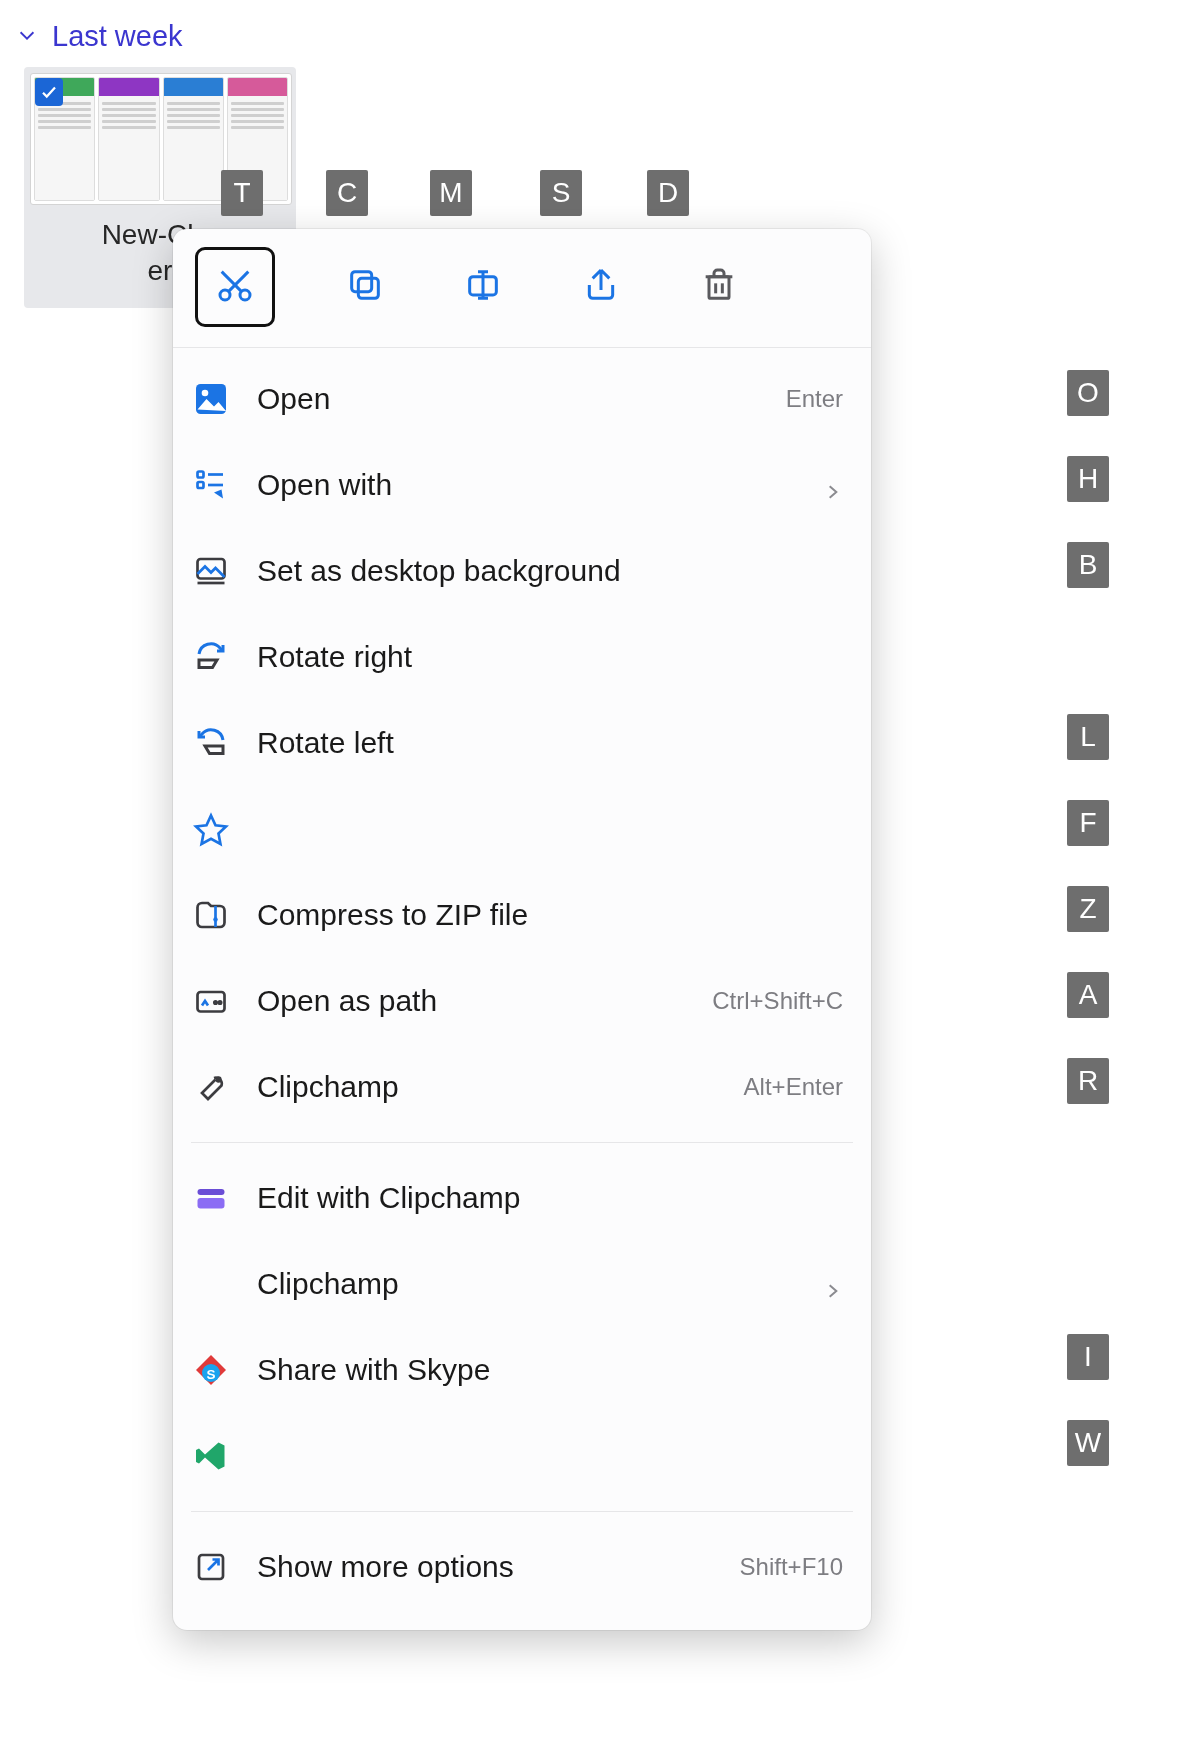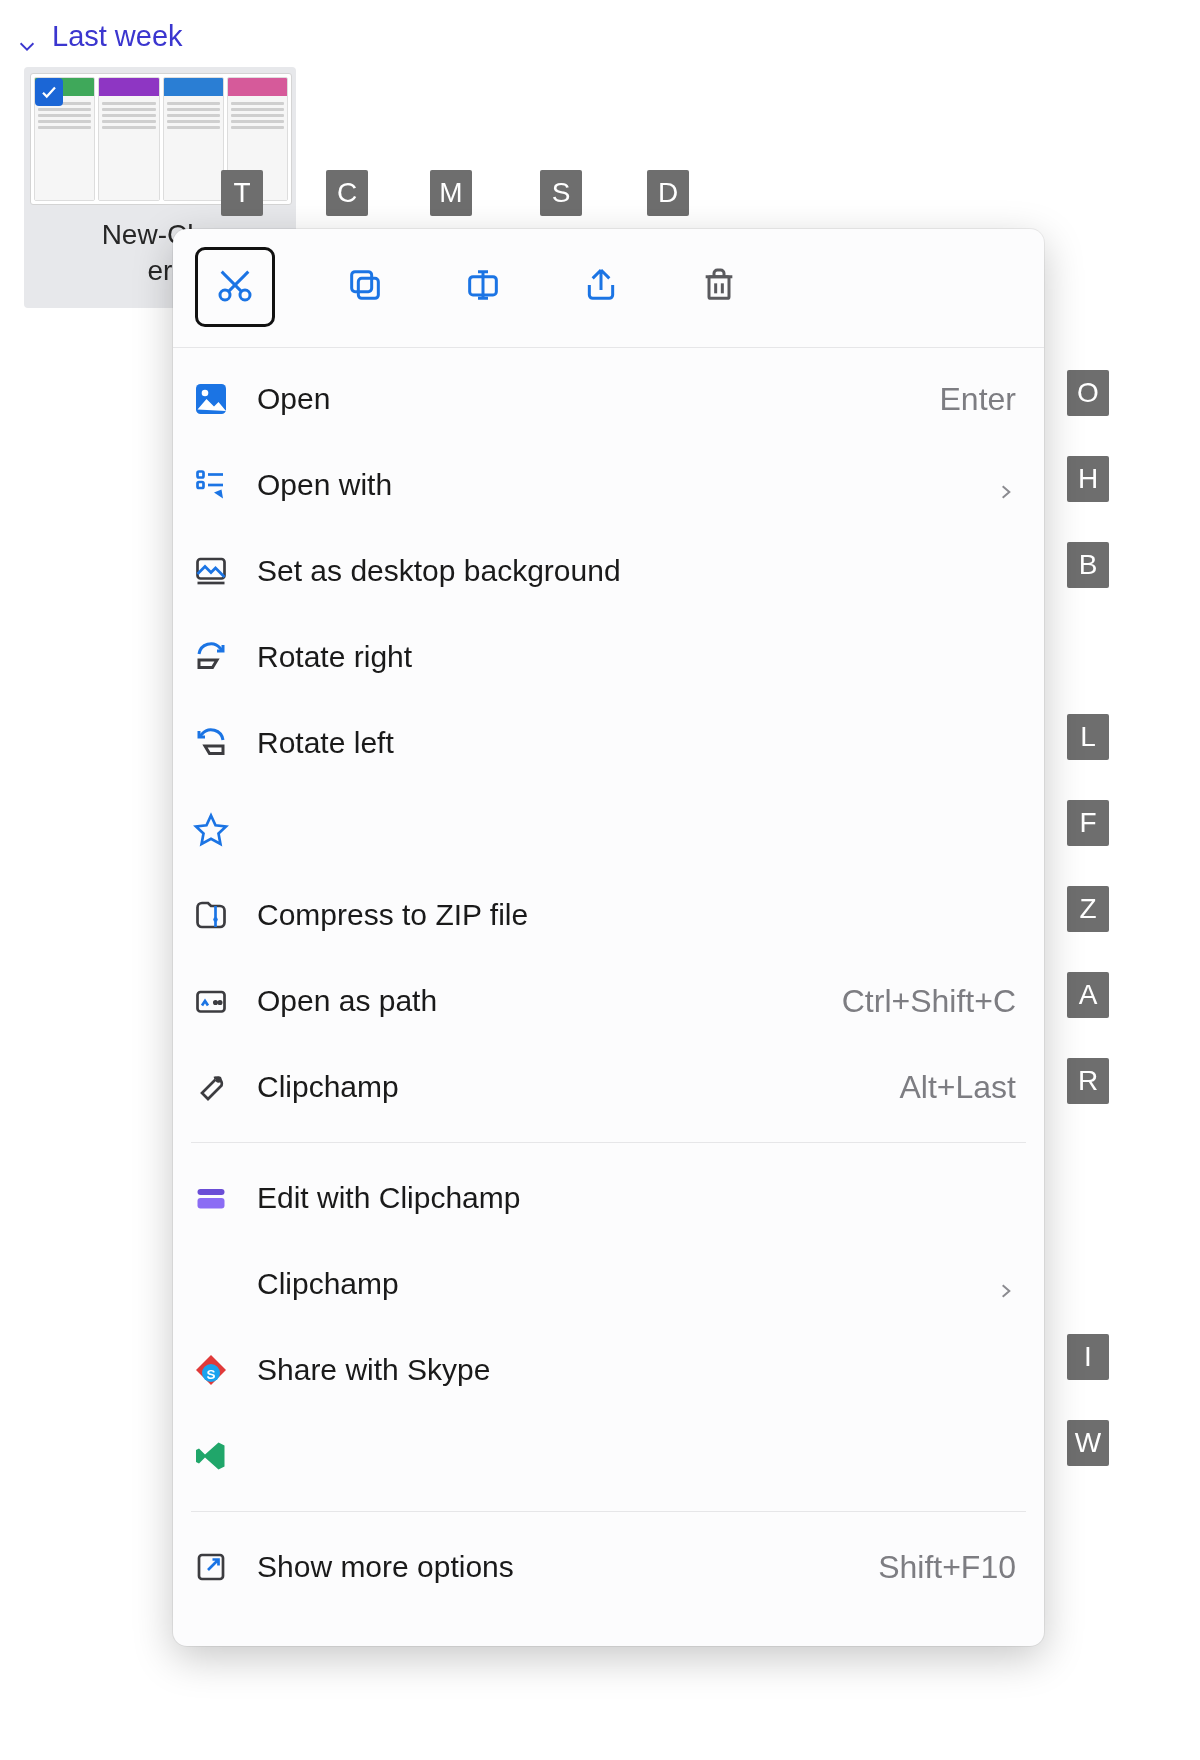--- a/index.html
+++ b/index.html
@@ -1,18 +1,18 @@
 <!DOCTYPE html>
 <html><head>
 <meta charset="utf-8">
 <style>
   html,body{margin:0;padding:0;width:1200px;height:1760px;background:#ffffff;
     font-family:"Segoe UI",Arial,sans-serif;color:#1a1a1a;overflow:hidden;}
   
-  .group-header{display:flex;align-items:flex-end;gap:14px;padding:20px 0 0 16px;
+  .group-header{display:flex;align-items:flex-start;gap:14px;padding:20px 0 0 16px;
     color:#3b36cf;font-size:29px;}
   .chev{width:22px;height:22px;}
   .chev svg{width:22px;height:22px;stroke:#3b36cf;stroke-width:2;fill:none;}
   
   .thumb-area{position:relative;margin:14px 0 0 24px;width:272px;}
   .thumb-sel{background:#e7e8eb;border-radius:4px;padding:6px 6px 18px 6px;}
   .thumb-img{position:relative;width:260px;height:130px;background:#fff;border:1px solid #d4d4d4;
     border-radius:3px;overflow:hidden;}
   .check{position:absolute;left:4px;top:4px;width:28px;height:28px;background:#1b66d6;
     border-radius:4px;display:flex;align-items:center;justify-content:center;}
@@ -20,35 +20,35 @@
   .cols{display:flex;gap:3px;padding:3px;height:100%;box-sizing:border-box;}
   .col{flex:1;display:flex;flex-direction:column;border:1px solid #ddd;border-radius:2px;overflow:hidden;}
   .col-h{height:18px;}
   .col-b{flex:1;background:#f6f6f6;padding:3px;}
   .ln{height:3px;background:#cfcfcf;margin:3px 0;border-radius:1px;}
   .thumb-label{text-align:center;font-size:28px;color:#262626;margin-top:12px;line-height:1.3;}
   
   .key{position:absolute;width:42px;height:46px;background:#6e6e6e;color:#fff;font-size:28px;
     display:flex;align-items:center;justify-content:center;border-radius:2px;font-weight:400;}
   
-  .ctx{position:absolute;left:173px;top:229px;width:871px;background:#fcfcfd;
+  .ctx{position:absolute;left:173px;top:229px;width:698px;background:#fcfcfd;
     border-radius:14px;box-shadow:0 12px 40px rgba(0,0,0,.22),0 0 0 1px rgba(0,0,0,.06);
-    padding-bottom:28px;}
+    padding-bottom:12px;}
   .toolbar{display:flex;gap:62px;padding:18px 0 20px 22px;align-items:center;
     border-bottom:1px solid #e6e6e8;}
   .tbtn{width:56px;height:56px;display:flex;align-items:center;justify-content:center;border-radius:8px;}
   .tbtn.sel{border:3px solid #111;border-radius:10px;width:74px;height:74px;}
   .tbtn svg{width:40px;height:40px;}
   .section{padding:8px 0;}
   .sep{height:1px;background:#e6e6e8;margin:4px 18px;}
   .item{display:flex;align-items:center;height:86px;padding:0 28px 0 18px;gap:26px;font-size:30px;}
   .ic{width:40px;height:40px;display:flex;align-items:center;justify-content:center;flex-shrink:0;}
   .ic svg{width:36px;height:36px;}
   .lbl{flex:1;}
-  .sc{color:#7d7d82;font-size:32px;}
+  .sc{color:#7d7d82;font-size:24px;}
   .sub{width:20px;height:20px;}
   .sub svg{width:20px;height:20px;stroke:#8b8b90;stroke-width:2.4;fill:none;}
   
   .c0{background:#3fa85a}.c1{background:#8e36c3}.c2{background:#2a7ed4}.c3{background:#d65a9a}
 </style>
 </head>
 <body>
 
 <div class="group-header">
   <span class="chev">
@@ -272,21 +272,21 @@
       <span class="sc">Ctrl+Shift+C</span>
     </div>
     <div class="item">
       <span class="ic">
         <svg viewBox="0 0 24 24" fill="none" stroke="#3c3c40" stroke-width="1.8">
           <path d="M14 6a4 4 0 0 1 5 5l-9 9-4-4 9-9"></path>
             <circle cx="17" cy="7" r="1.2" fill="#3c3c40"></circle>
         </svg>
       </span>
       <span class="lbl">Clipchamp</span>
-      <span class="sc">Alt+Last</span>
+      <span class="sc">Alt+Enter</span>
     </div>
   </div>
 
   <div class="sep"></div>
 
   <div class="section">
     <div class="item">
       <span class="ic">
         <svg viewBox="0 0 24 24">
             <rect x="3" y="6" width="18" height="4" rx="2" fill="#6a4dd6"></rect>

